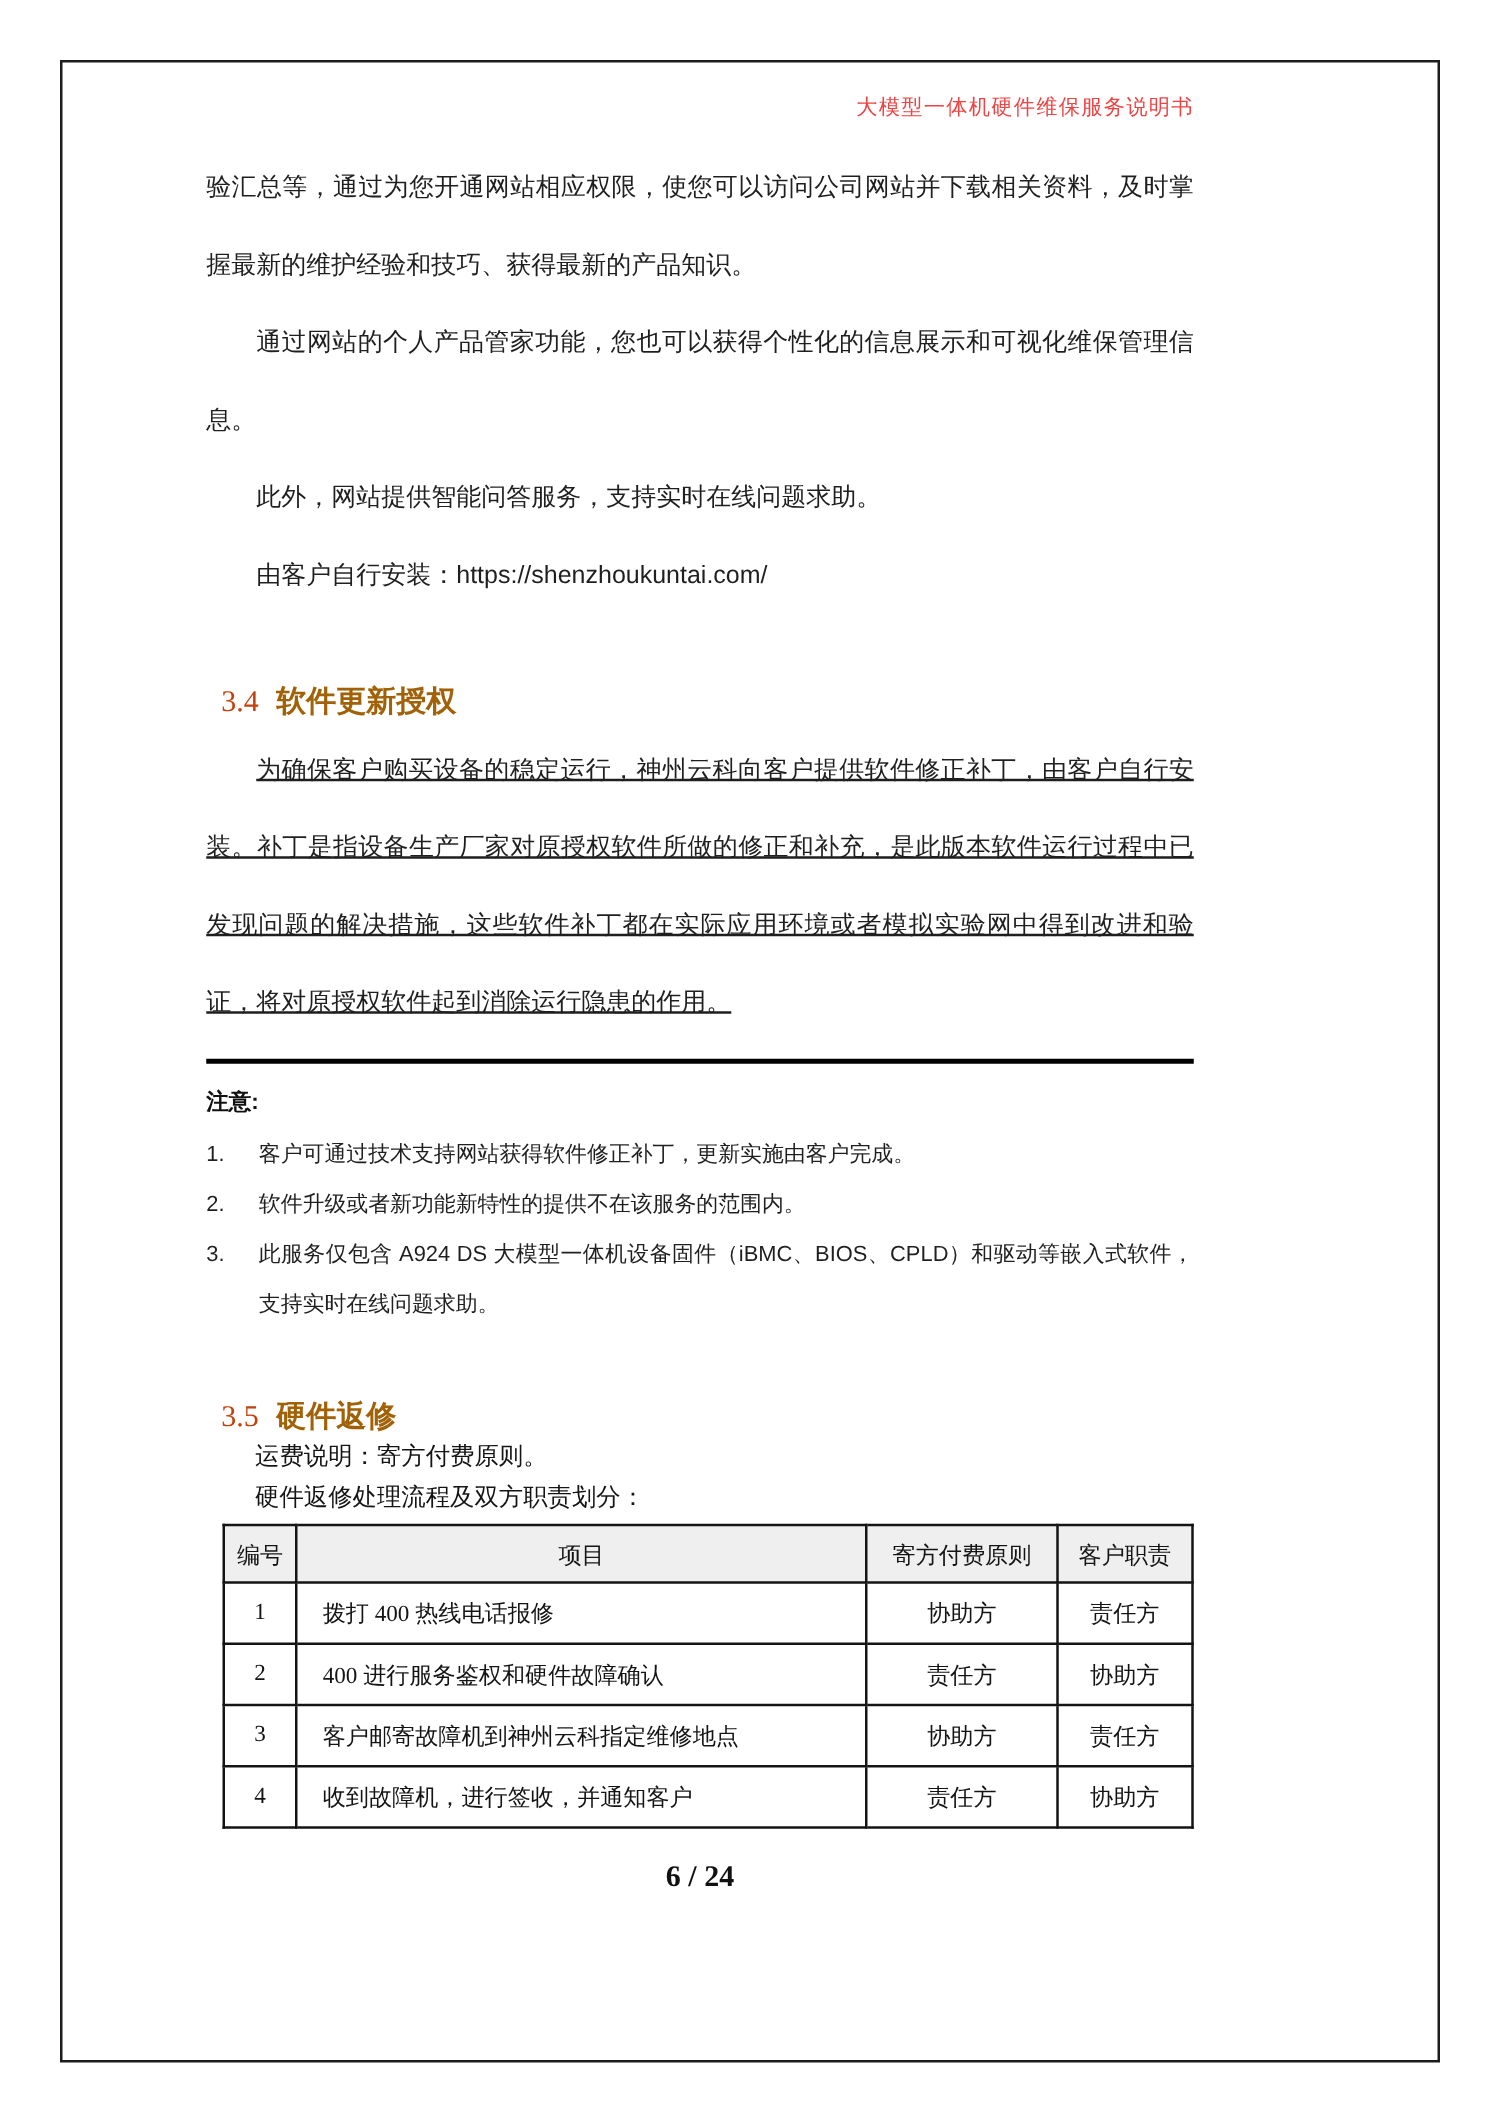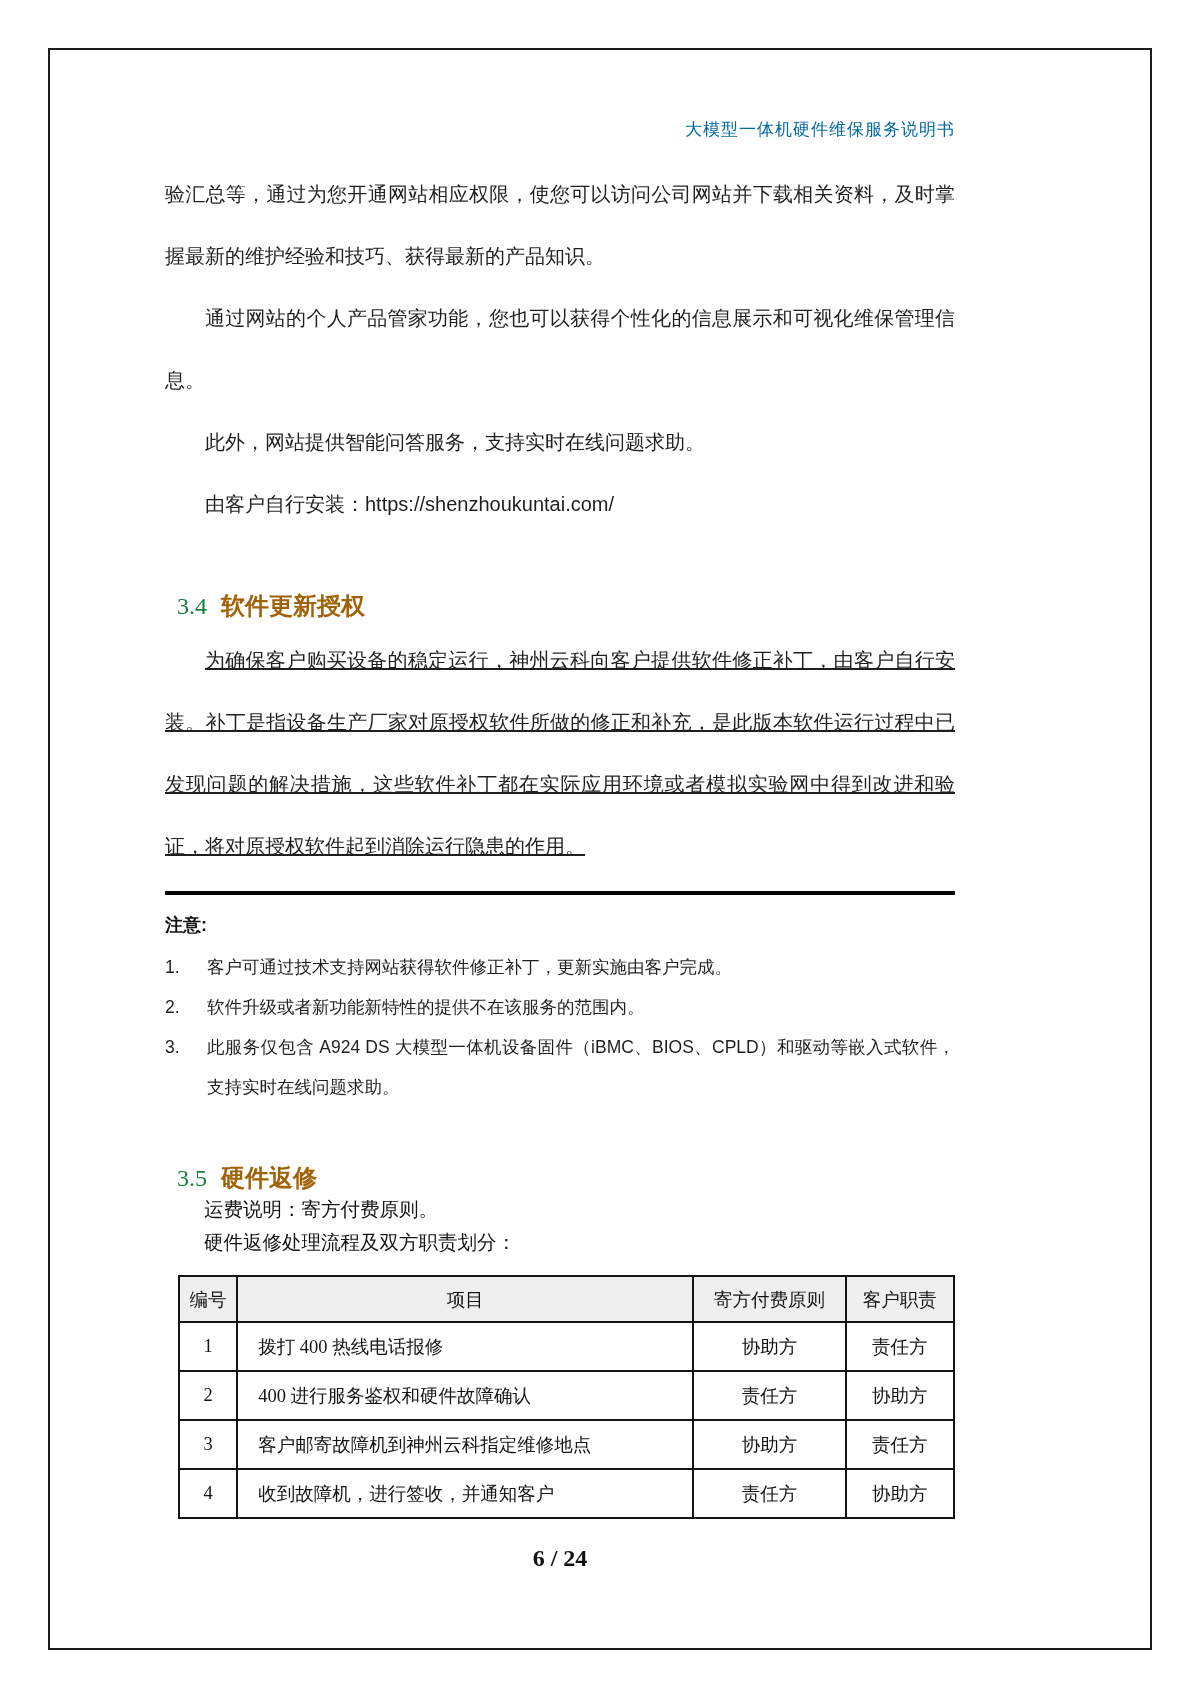--- a/index.html
+++ b/index.html
@@ -25,25 +25,25 @@
     border: 2px solid #1c1c1c;
     pointer-events: none;
   }
   .content {
     position: absolute;
     left: 165px;
     width: 790px;
     top: 0;
   }
   .doc-header {
-    margin-top: 118px;
+    margin-top: 74px;
     text-align: right;
     font-family: "Liberation Serif", "DejaVu Serif", serif;
     font-size: 17px;
-    color: #0369a1;
+    color: #ef4444;
     letter-spacing: 1px;
   }
   .body-sans {
     font-family: "Liberation Sans", sans-serif;
     font-size: 20px;
     line-height: 62px;
     text-align: justify;
     color: #1f1f1f;
     margin: 0;
   }
@@ -52,21 +52,21 @@
   .sec-heading {
     margin-top: 56px;
     margin-left: 12px;
     font-size: 24px;
     line-height: 30px;
     white-space: nowrap;
   }
   .sec-heading .sec-num {
     font-family: "Liberation Serif", "DejaVu Serif", serif;
     font-weight: 400;
-    color: #15803d;
+    color: #c2410c;
     margin-right: 14px;
   }
   .sec-heading .sec-title {
     font-family: "Liberation Sans", sans-serif;
     font-weight: 700;
     color: #a16207;
   }
   .sec34-body { margin-top: 8px; text-decoration: underline; }
   .note-rule {
     border: none;
@@ -98,21 +98,21 @@
     font-family: "Liberation Serif", "DejaVu Serif", serif;
     font-size: 19.5px;
     line-height: 33px;
     text-align: justify;
     color: #141414;
     margin: 0;
   }
   .sec35-p1 { margin-top: 26px; }
   .resp-table {
     border-collapse: collapse;
-    margin-top: 16px;
+    margin-top: 4px;
     margin-left: 13px;
     width: 777px;
     font-family: "Liberation Serif", "DejaVu Serif", serif;
     font-size: 18.5px;
     color: #141414;
     table-layout: fixed;
   }
   .resp-table th, .resp-table td {
     border: 2px solid #141414;
     text-align: center;

